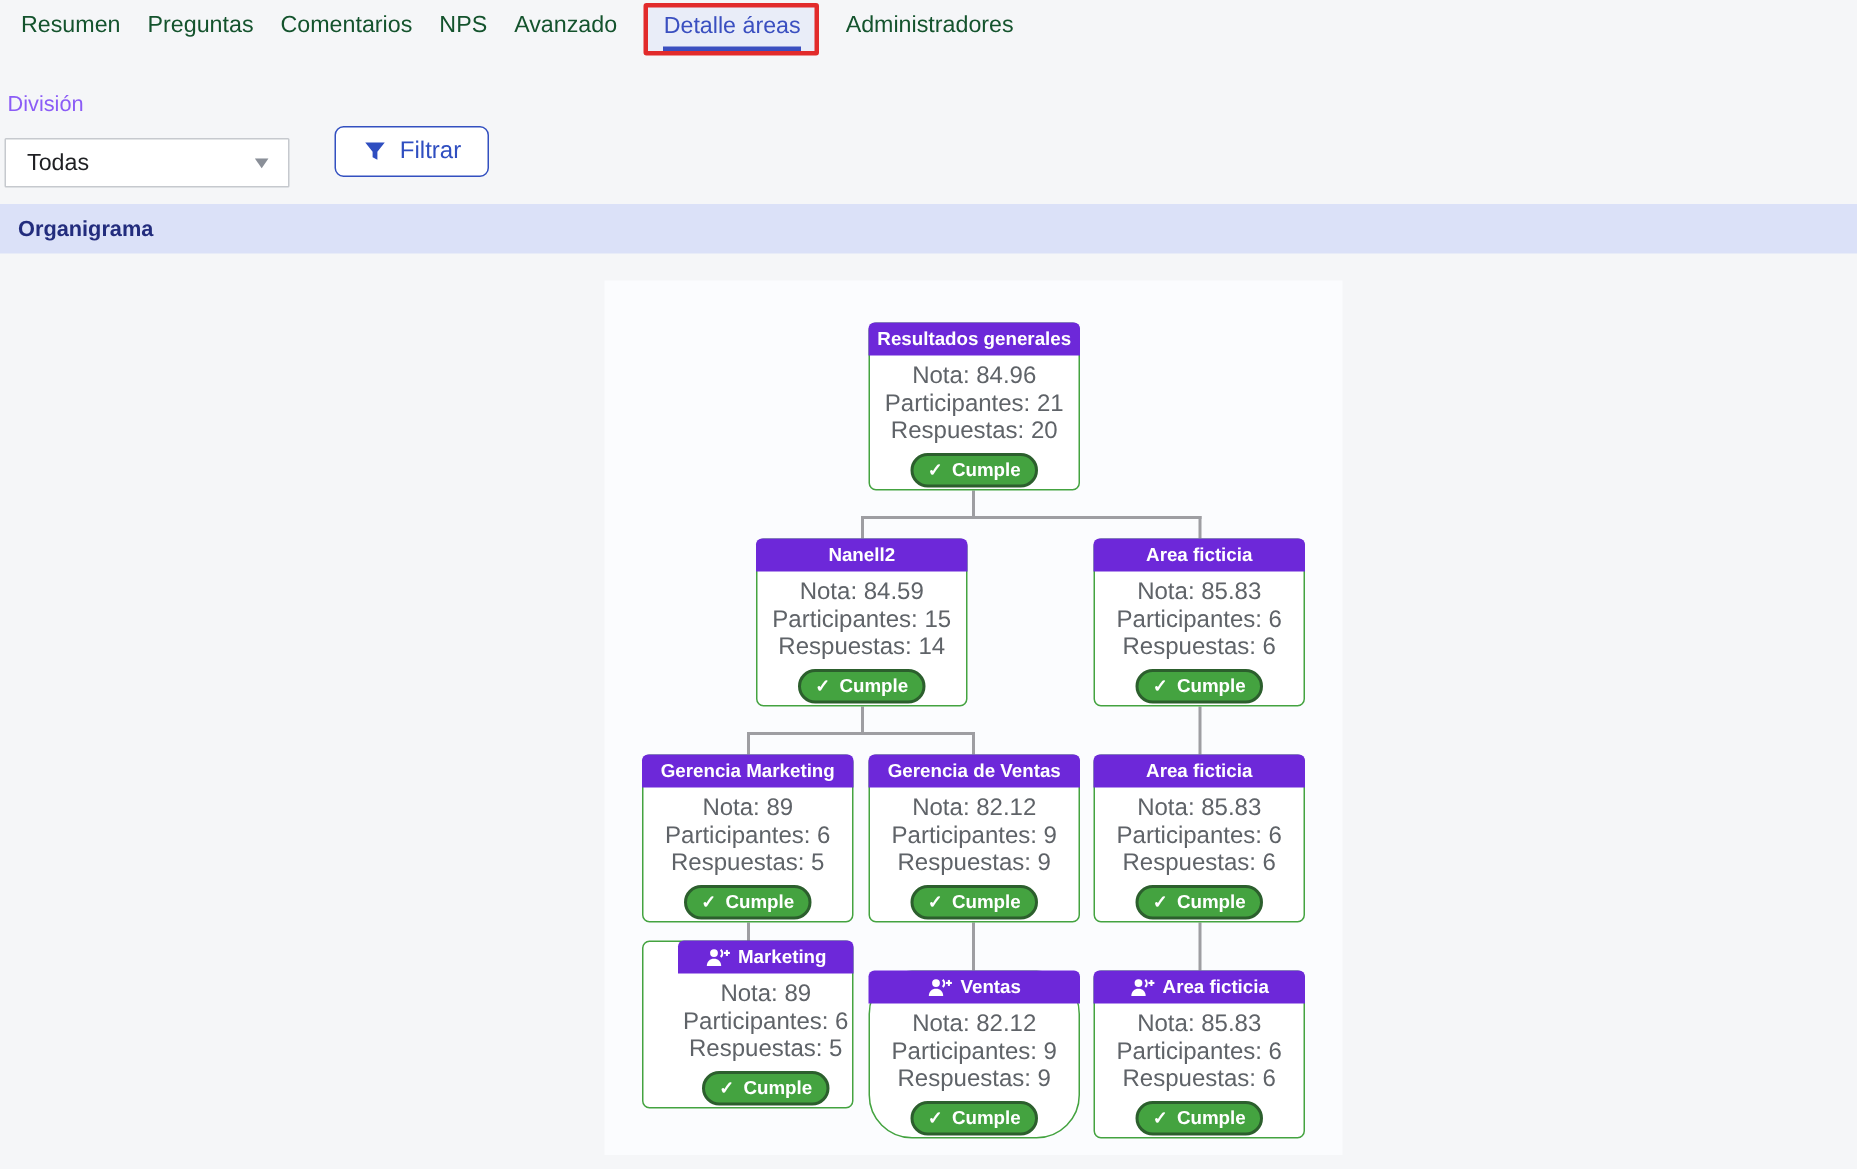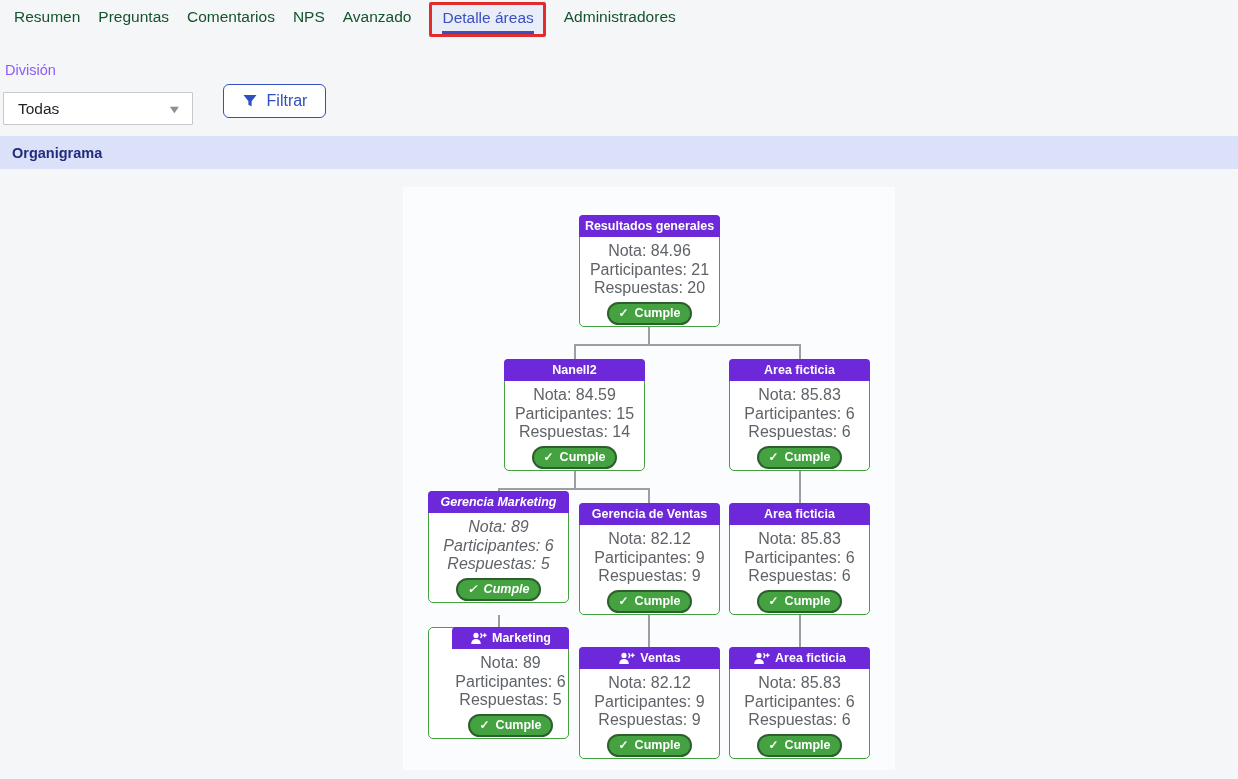--- a/index.html
+++ b/index.html
@@ -166,21 +166,21 @@
       <div class="node-line">Nota: 85.83</div>
       <div class="node-line">Participantes: 6</div>
       <div class="node-line">Respuestas: 6</div>
       <div class="badge">
           <span class="check">✓</span>
           <span>Cumple</span>
         </div>
     </div>
   </div>
 
-  <div class="node" style="left:25px; top:304px;font-style:italic;">
+  <div class="node" style="left:25px; top:316px;">
     <div class="node-header">Gerencia Marketing</div>
     <div class="node-body">
       <div class="node-line">Nota: 89</div>
       <div class="node-line">Participantes: 6</div>
       <div class="node-line">Respuestas: 5</div>
       <div class="badge">
           <span class="check">✓</span>
           <span>Cumple</span>
         </div>
     </div>
@@ -227,21 +227,21 @@
       <div class="node-line">Nota: 89</div>
       <div class="node-line">Participantes: 6</div>
       <div class="node-line">Respuestas: 5</div>
       <div class="badge">
           <span class="check">✓</span>
           <span>Cumple</span>
         </div>
     </div>
   </div>
 
-  <div class="node" style="left:176px; top:460px;">
+  <div class="node" style="left:176px; top:460px;border-radius:29px;">
     <div class="node-header">
       <svg class="person-icon" viewBox="0 0 17 13">
         <circle cx="6" cy="3.4" r="2.6" fill="#fff"></circle>
         <path d="M1.2 12 C1.2 8.8 3.3 7.1 6 7.1 C8.7 7.1 10.8 8.8 10.8 12 Z" fill="#fff"></path>
         <path d="M10.5 1.2 A3.4 3.4 0 0 1 10.5 6" stroke="#fff" stroke-width="1.4" fill="none"></path>
         <rect x="12.6" y="2.6" width="4" height="1.4" fill="#fff"></rect>
         <rect x="13.9" y="1.3" width="1.4" height="4" fill="#fff"></rect>
       </svg>
       <span>Ventas</span>
     </div>

